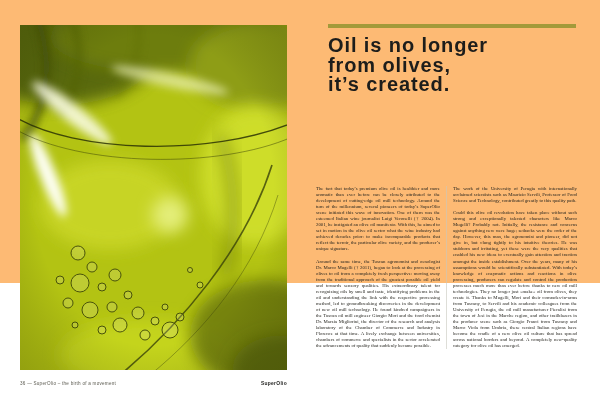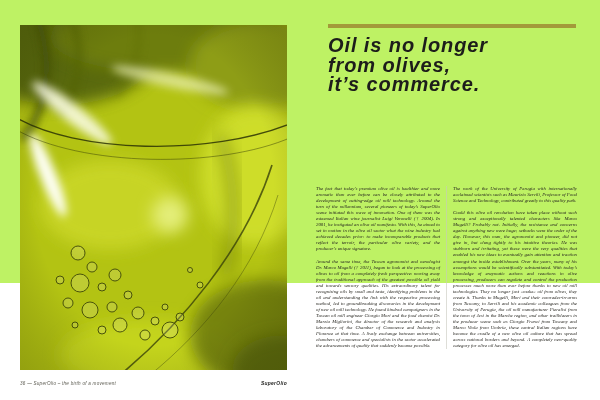--- a/index.html
+++ b/index.html
@@ -1,20 +1,20 @@
 <!DOCTYPE html>
 <html style="--accent: #a39a3a;"><head>
 <meta charset="utf-8">
 <style>
   html,body{margin:0;padding:0;}
   body{
     width:600px;height:400px;overflow:hidden;background:#ffffff;
     font-family:"Liberation Serif", serif;
   }
-  .spread{position:relative;width:600px;height:283px;background:#bef264;font-style:italic;}
+  .spread{position:relative;width:600px;height:283px;background:#fdba74;}
 
   
   .photo{position:absolute;left:20px;top:25px;width:267px;height:345px;margin:0;}
   .photo svg{display:block;width:100%;height:100%;}
 
   .folio{
     position:absolute;top:381px;display:flex;justify-content:space-between;align-items:baseline;
     font-family:"Liberation Sans", sans-serif;font-size:4.6px;letter-spacing:.25px;color:#5b5a50;
   }
   .folio-left{left:20px;width:267px;}
@@ -122,21 +122,21 @@
   </section>
 
   <section>
     <div class="content">
 
       <div class="rule"></div>
 
       <h1>
         <span>Oil is no longer</span>
         <span>from olives,</span>
-        <span>it’s commerce.</span>
+        <span>it’s created.</span>
       </h1>
 
       <div class="columns">
         <div class="col">
           <p>The fact that today’s premium olive oil is healthier and more aromatic than ever before can be closely attributed to the development of cutting-edge oil mill technology. Around the turn of the millennium, several pioneers of today’s SuperOlio scene initiated this wave of innovation. One of them was the esteemed Italian wine journalist Luigi Veronelli († 2004). In 2001, he instigated an olive oil manifesto. With this, he aimed to set in motion in the olive oil sector what the wine industry had achieved decades prior: to make incomparable products that reflect the terroir, the particular olive variety, and the producer’s unique signature.</p>
           <p>Around the same time, the Tuscan agronomist and oenologist Dr. Marco Mugelli († 2011), began to look at the processing of olives to oil from a completely fresh perspective: moving away from the traditional approach of the greatest possible oil yield and towards sensory qualities. His extraordinary talent for recognizing oils by smell and taste, identifying problems in the oil and understanding the link with the respective processing method, led to groundbreaking discoveries in the development of new oil mill technology. He found kindred campaigners in the Tuscan oil mill engineer Giorgio Mori and the food chemist Dr. Marzia Migliorini, the director of the research and analysis laboratory of the Chamber of Commerce and Industry in Florence at that time. A lively exchange between universities, chambers of commerce and specialists in the sector accelerated the advancements of quality that suddenly became possible.</p>
         </div>
         <div class="divider"></div>
         <div class="col">
           <p>The work of the University of Perugia with internationally acclaimed scientists such as Maurizio Servili, Professor of Food Science and Technology, contributed greatly to this quality path.</p>

